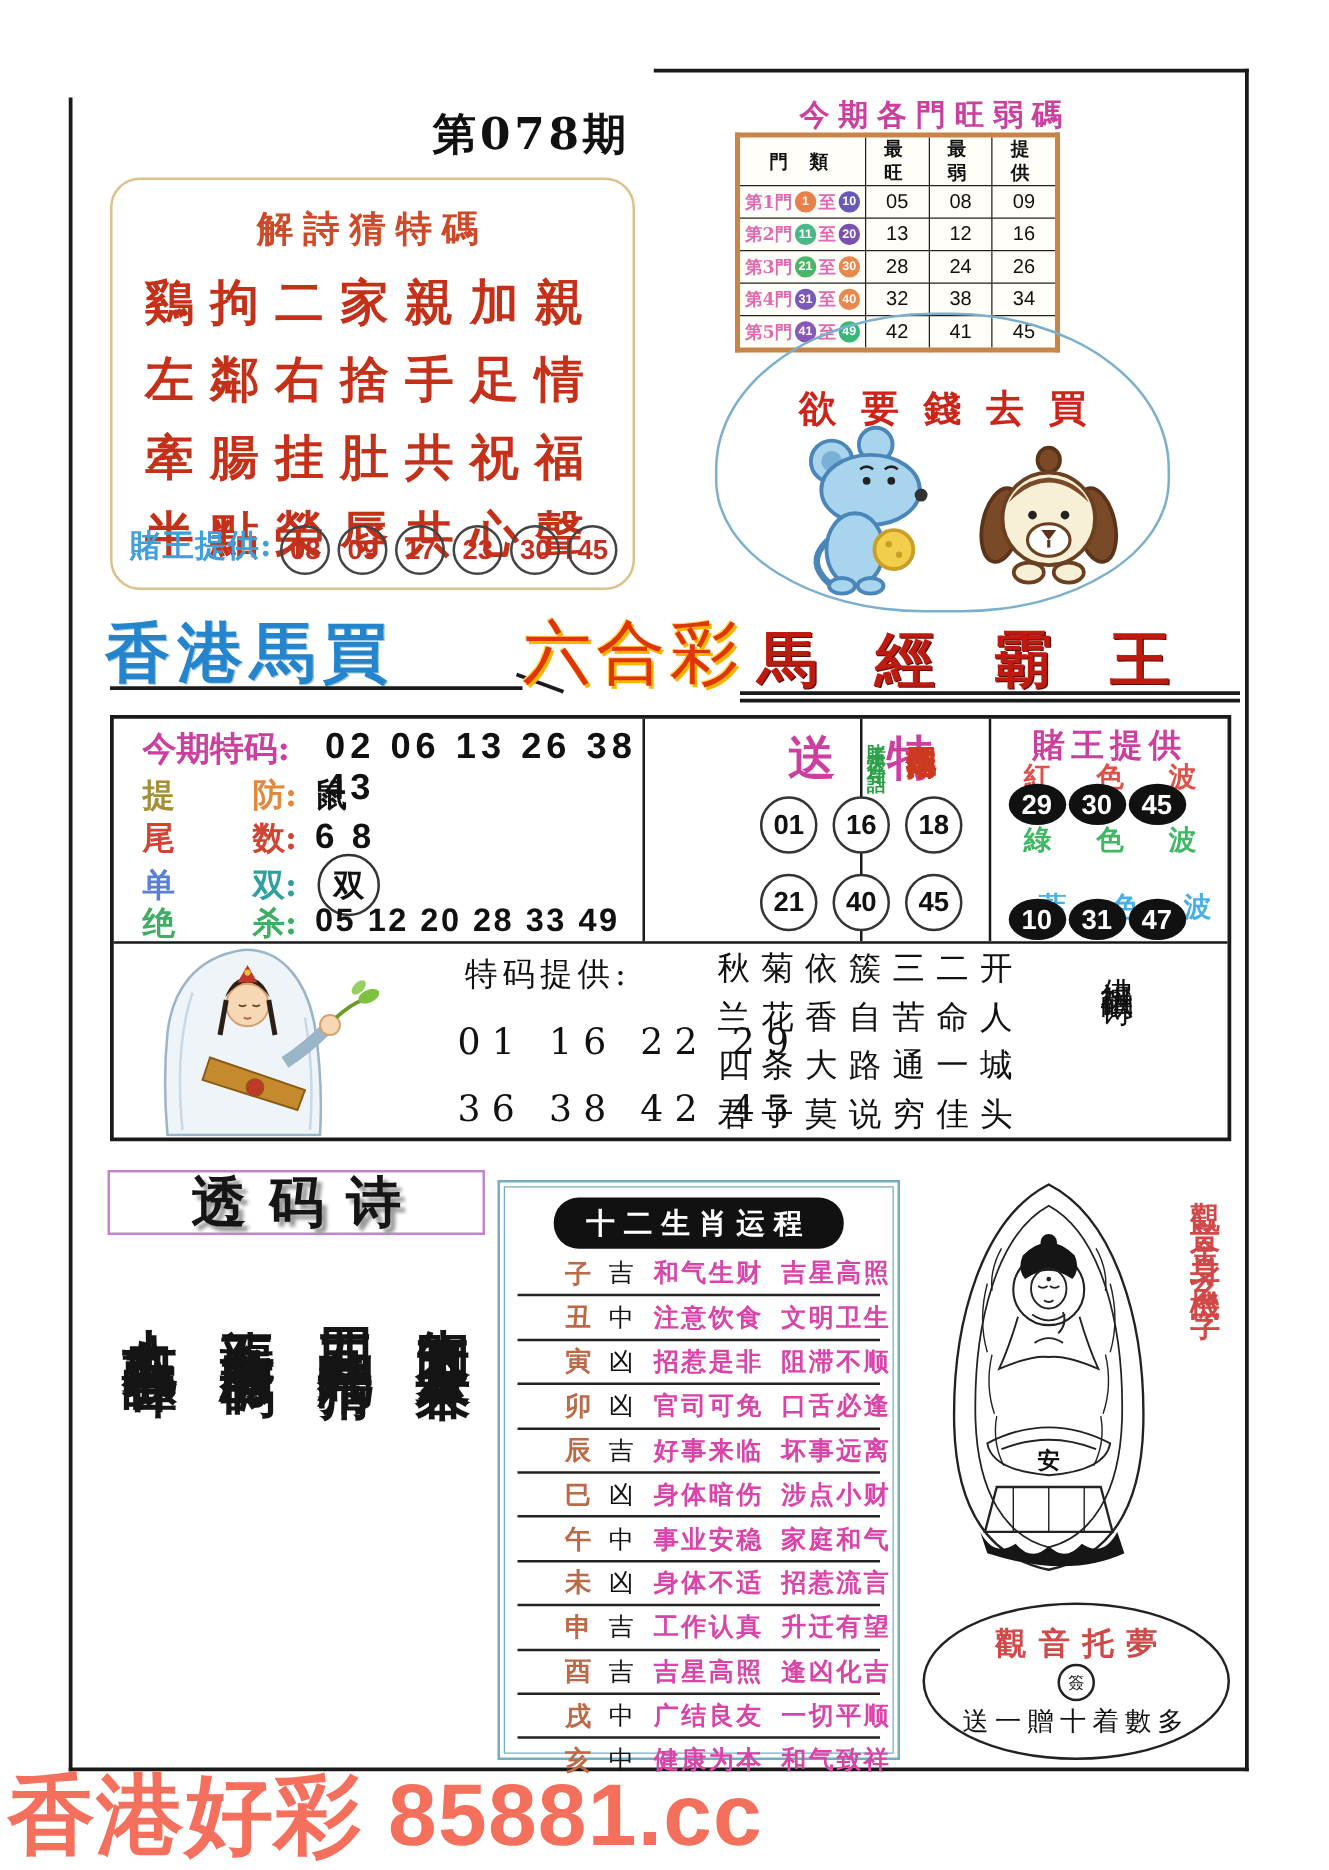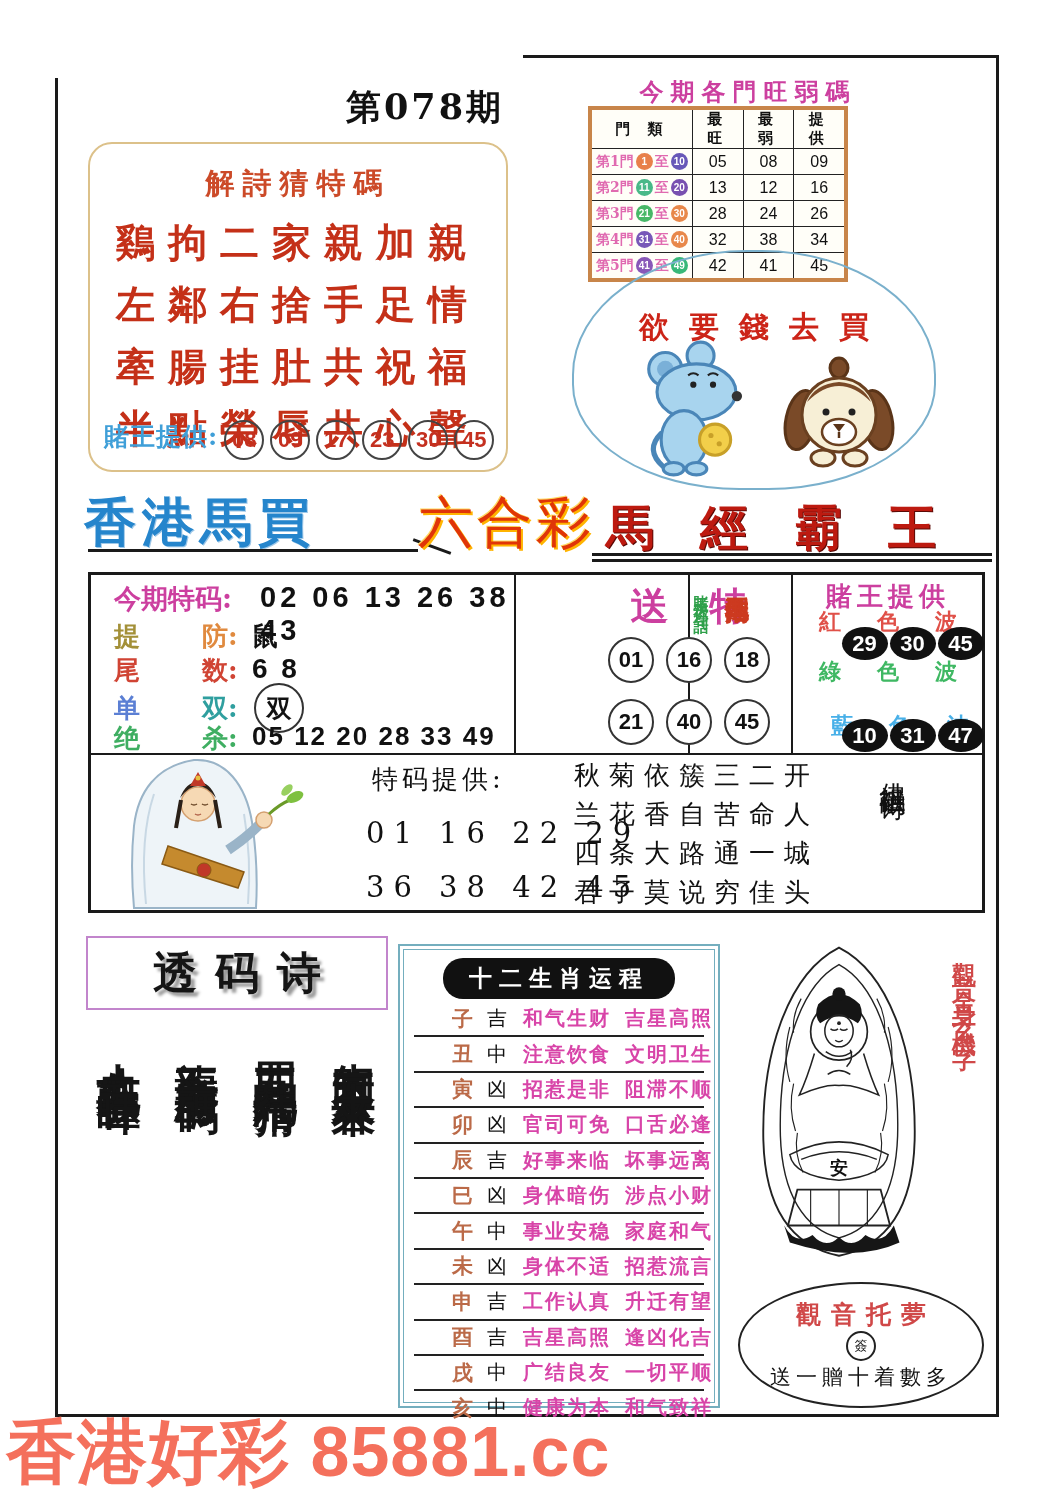--- a/index.html
+++ b/index.html
@@ -56,31 +56,31 @@
   .stcirc{display:inline-flex;align-items:center;justify-content:center;width:42px;height:42px;border:2px solid #333;border-radius:50%;
           font-size:22px;font-weight:bold;font-family:"Liberation Sans",sans-serif;color:#111;background:#fff;}
   .vnote{position:absolute;left:600px;top:8px;height:166px;writing-mode:vertical-rl;text-orientation:upright;
          font-size:15px;font-weight:bold;color:var(--note-green,#2fa04a);letter-spacing:4px;}
   .vphrase{position:absolute;left:630px;top:4px;height:172px;writing-mode:vertical-rl;text-orientation:upright;
            font-size:24px;font-weight:bold;color:var(--phrase-red,#cc3a20);letter-spacing:0px;}
   .w-title{position:absolute;left:700px;top:4px;width:194px;text-align:center;font-size:26px;font-weight:bold;
            letter-spacing:5px;color:var(--magenta,#cc3f9f);}
   .w-label{position:absolute;left:700px;width:194px;text-align:center;font-size:22px;font-weight:bold;white-space:nowrap;}
   .w-label span{letter-spacing:36px;margin-right:-36px;}
-  .w-nums{position:absolute;left:735px;width:173px;display:flex;justify-content:center;gap:2px;}
+  .w-nums{position:absolute;left:700px;width:173px;display:flex;justify-content:center;gap:2px;}
   .bnum{display:inline-flex;align-items:center;justify-content:center;width:46px;height:33px;border-radius:50%;
         background:#111;color:#fff;font-size:22px;font-weight:bold;font-family:"Liberation Sans",sans-serif;}
   
   .tm-lab{position:absolute;left:372px;top:762px;font-size:26px;letter-spacing:4px;}
   .tm-line{position:absolute;left:366px;font-size:29px;letter-spacing:9px;}
   .rpoem{position:absolute;left:574px;top:756px;font-size:26px;letter-spacing:9px;line-height:39px;white-space:nowrap;}
   .fozu{position:absolute;left:876px;top:762px;height:152px;writing-mode:vertical-rl;text-orientation:upright;
         font-size:26px;letter-spacing:3px;}
   
-  .tbox{position:absolute;left:86px;top:936px;width:302px;height:74px;border:2px solid var(--toumashi-border,#c285cc);
+  .tbox{position:absolute;left:86px;top:936px;width:302px;height:52px;border:2px solid var(--toumashi-border,#c285cc);
         box-sizing:border-box;display:flex;align-items:center;justify-content:center;}
   .tbox .in{font-size:44px;font-weight:bold;letter-spacing:18px;text-indent:18px;color:#151515;text-shadow:4px 4px 3px #999;}
   .callig{position:absolute;left:84px;top:1028px;width:306px;height:376px;display:flex;flex-direction:row-reverse;justify-content:space-between;padding:0 6px;box-sizing:border-box;}
   .ccol{writing-mode:vertical-rl;text-orientation:upright;font-size:44px;letter-spacing:5px;color:#151515;font-weight:600;}
   
   .zouter{position:absolute;left:398px;top:944px;width:322px;height:464px;border:2px solid var(--zodiac-border,#74aebe);box-sizing:border-box;padding:3px;}
   .zinner{border:1px solid var(--zodiac-border,#74aebe);width:100%;height:100%;box-sizing:border-box;position:relative;}
   .zpill{position:absolute;left:50%;top:8px;transform:translateX(-50%);background:#111;color:#fff;border-radius:20px;
          padding:5px 26px;font-size:23px;font-weight:bold;letter-spacing:7px;white-space:nowrap;}
   .zrows{position:absolute;left:10px;right:10px;top:52px;}

